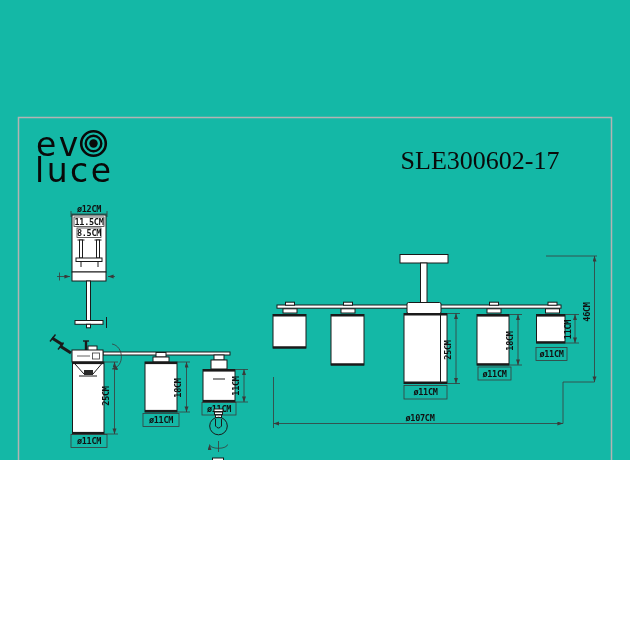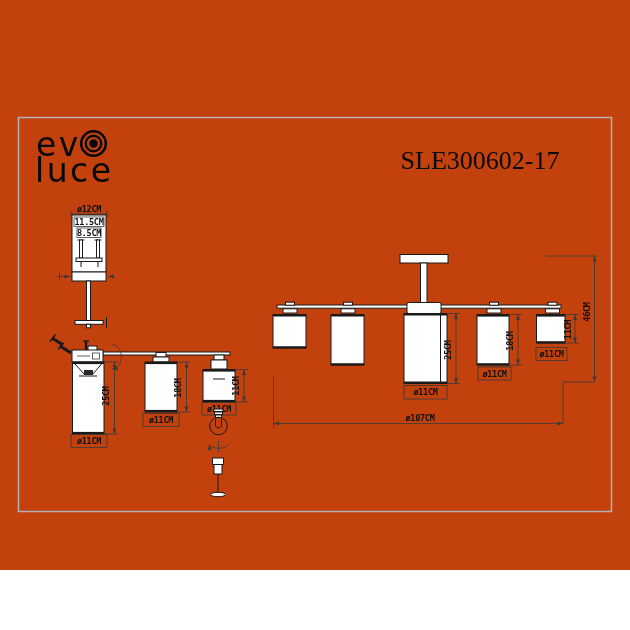--- a/index.html
+++ b/index.html
@@ -1,16 +1,16 @@
 <!DOCTYPE html>
 <html><head>
 <meta charset="utf-8">
 <style>
   html,body{margin:0;padding:0;background:#ffffff;}
-  .page{position:relative;width:630px;height:570px;background:#c2410c;overflow:hidden;
+  .page{position:relative;width:630px;height:460px;background:#14b8a6;overflow:hidden;
         font-family:"Liberation Sans",sans-serif;}
   svg{position:absolute;top:0;left:0;}
   .ln{stroke:#1a1a1a;stroke-width:1;fill:none;}
   .lnf{stroke:#1a1a1a;stroke-width:1;fill:#ffffff;}
   .thick{stroke:#1a1a1a;stroke-width:2.2;fill:none;}
   .dim{stroke:#3a3a3a;stroke-width:0.8;fill:none;}
   .dim-label{font-family:"DejaVu Sans Mono",monospace;font-size:8.5px;font-weight:bold;
              fill:#111;letter-spacing:-0.3px;}
   .logo-text{font-family:"DejaVu Sans",sans-serif;font-size:33px;fill:#090909;letter-spacing:2.5px;}
   .model-text{font-family:"Liberation Serif",serif;font-size:26px;fill:#0a0a0a;}

